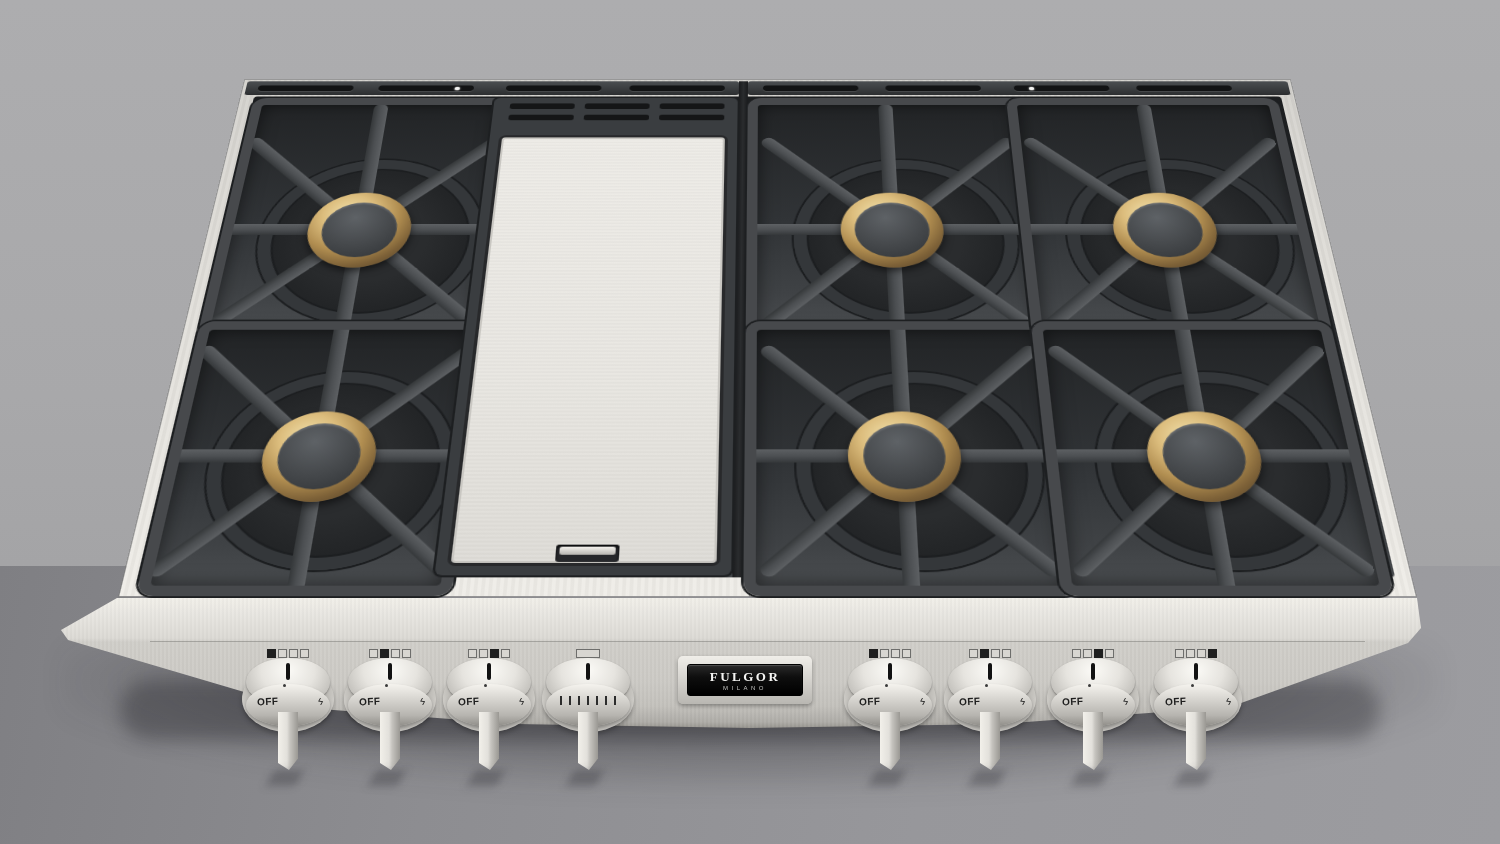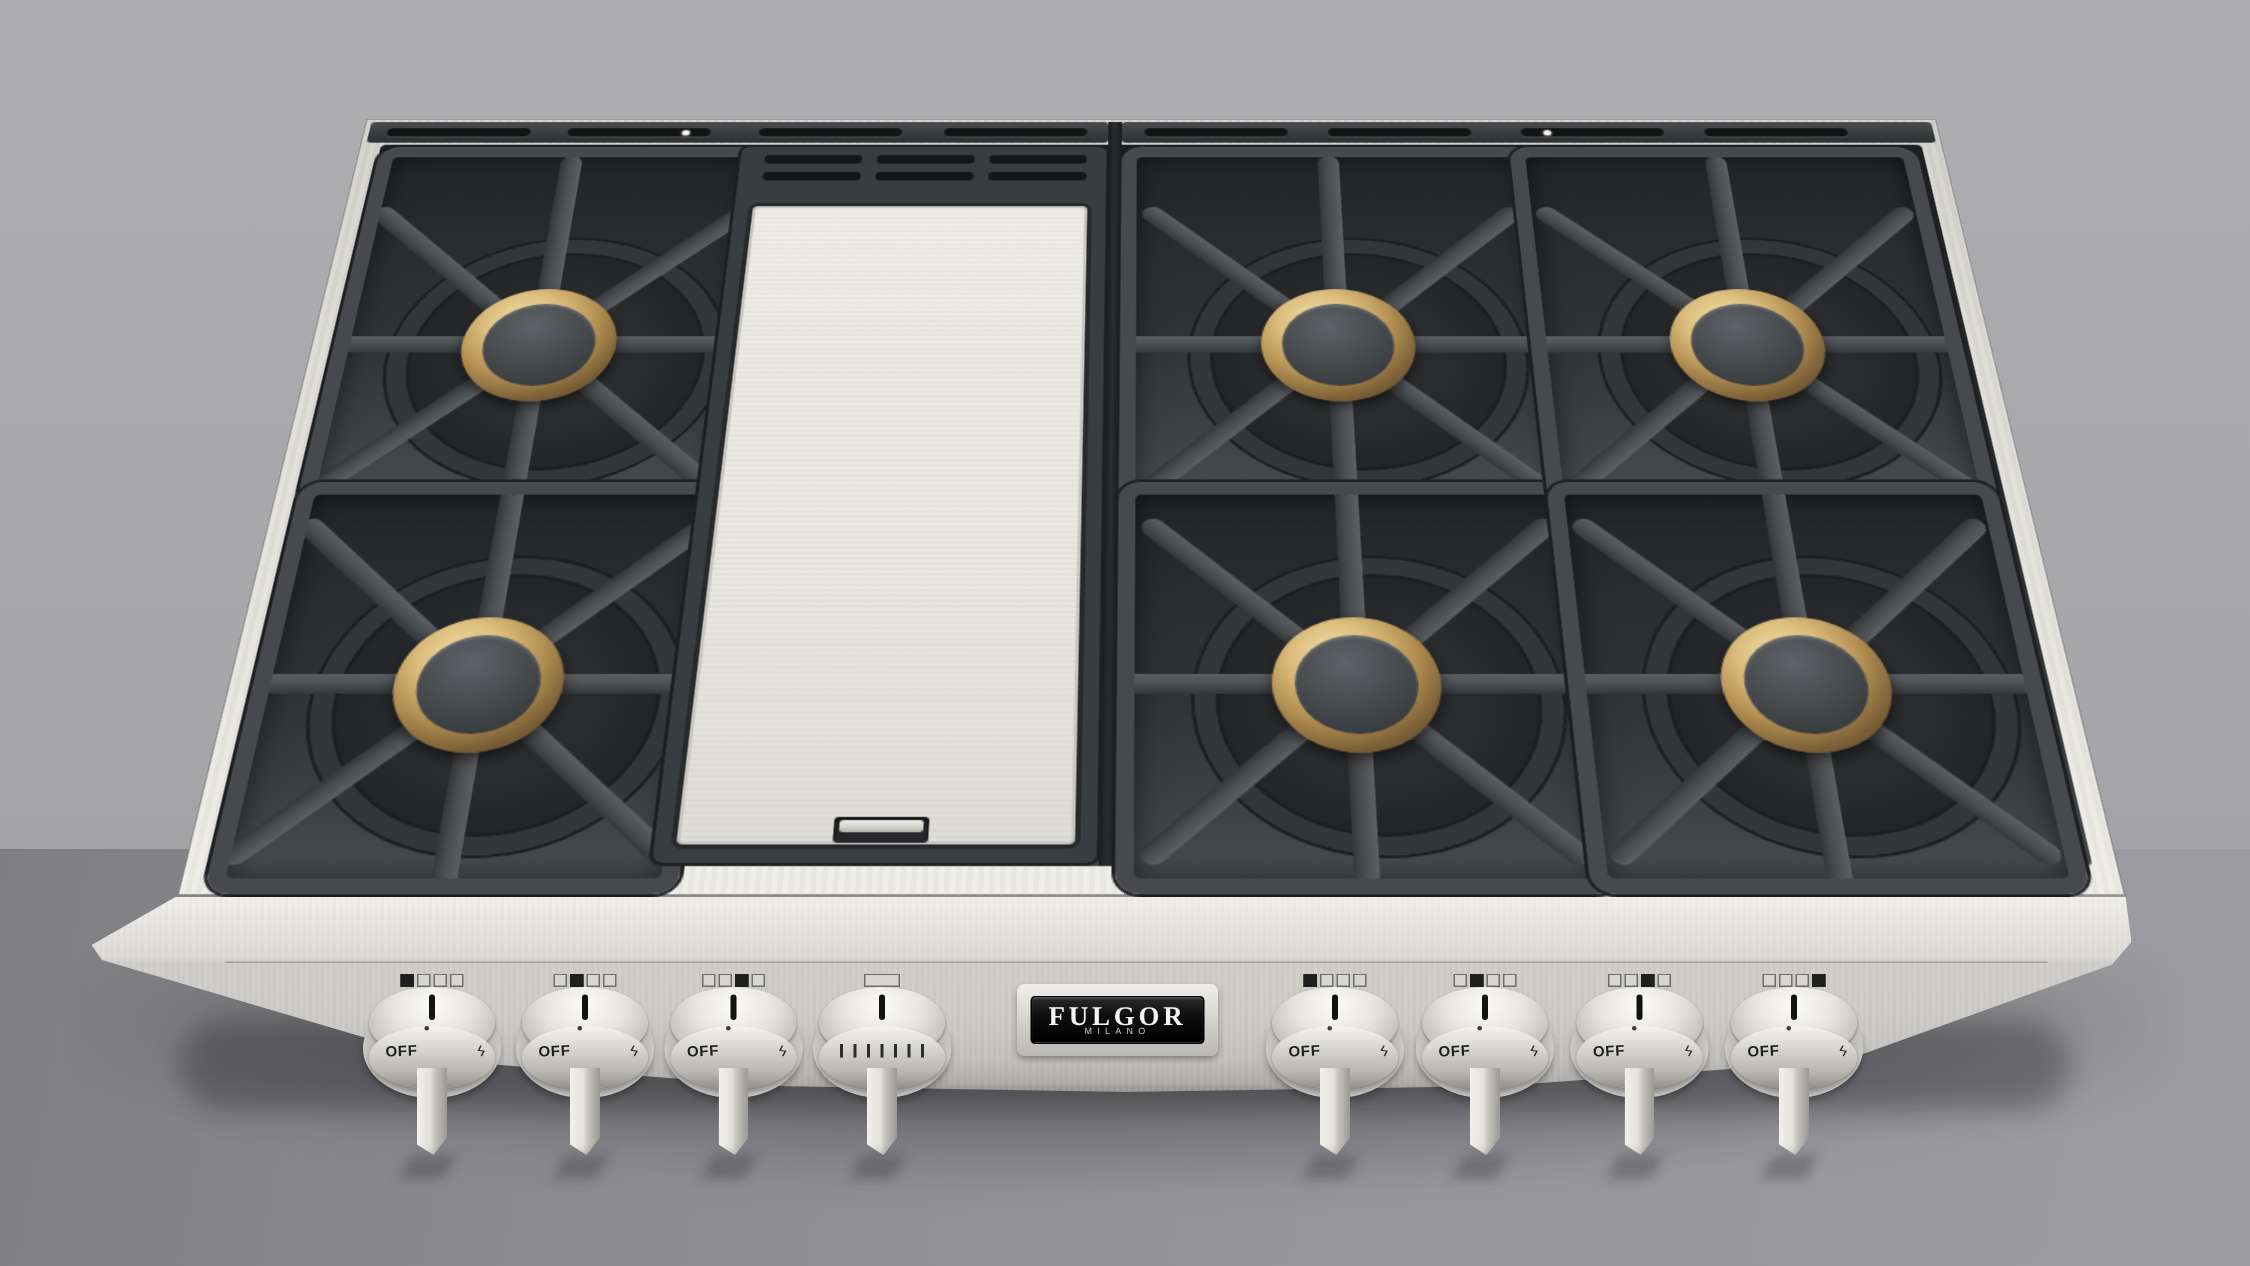--- a/index.html
+++ b/index.html
@@ -97,21 +97,21 @@
   .mi b.f{background:#1f1f1f;border-color:#1f1f1f;}
   .mi b.wide{width:22px;}
 
   
   .badge{left:678px;top:656px;width:134px;height:48px;border-radius:5px;
     background:linear-gradient(180deg,#f0eee9,#cfcdc8 60%,#b9b7b2);
     box-shadow:0 2px 4px rgba(0,0,0,.35);}
   .badge-screen{position:absolute;left:9px;top:8px;right:9px;bottom:8px;background:linear-gradient(180deg,#2a2a2a,#0e0e0e 40%,#000);
     border-radius:3px;border:1px solid #000;box-shadow:inset 0 1px 1px rgba(255,255,255,.18);
     display:flex;flex-direction:column;align-items:center;justify-content:center;}
-  .badge-brand{font-family:"Liberation Serif",serif;font-weight:bold;font-size:18px;letter-spacing:2.5px;color:#f4f4f2;line-height:14px;}
+  .badge-brand{font-family:"Liberation Serif",serif;font-weight:bold;font-size:13px;letter-spacing:2.5px;color:#f4f4f2;line-height:14px;}
   .badge-sub{font-size:6px;letter-spacing:3.5px;color:#c2c2c0;margin-top:1px;}
 </style>
 </head>
 <body>
 
 <div id="stage">
 
   <div class="abs wall"></div>
   <div class="abs floor"></div>
 

